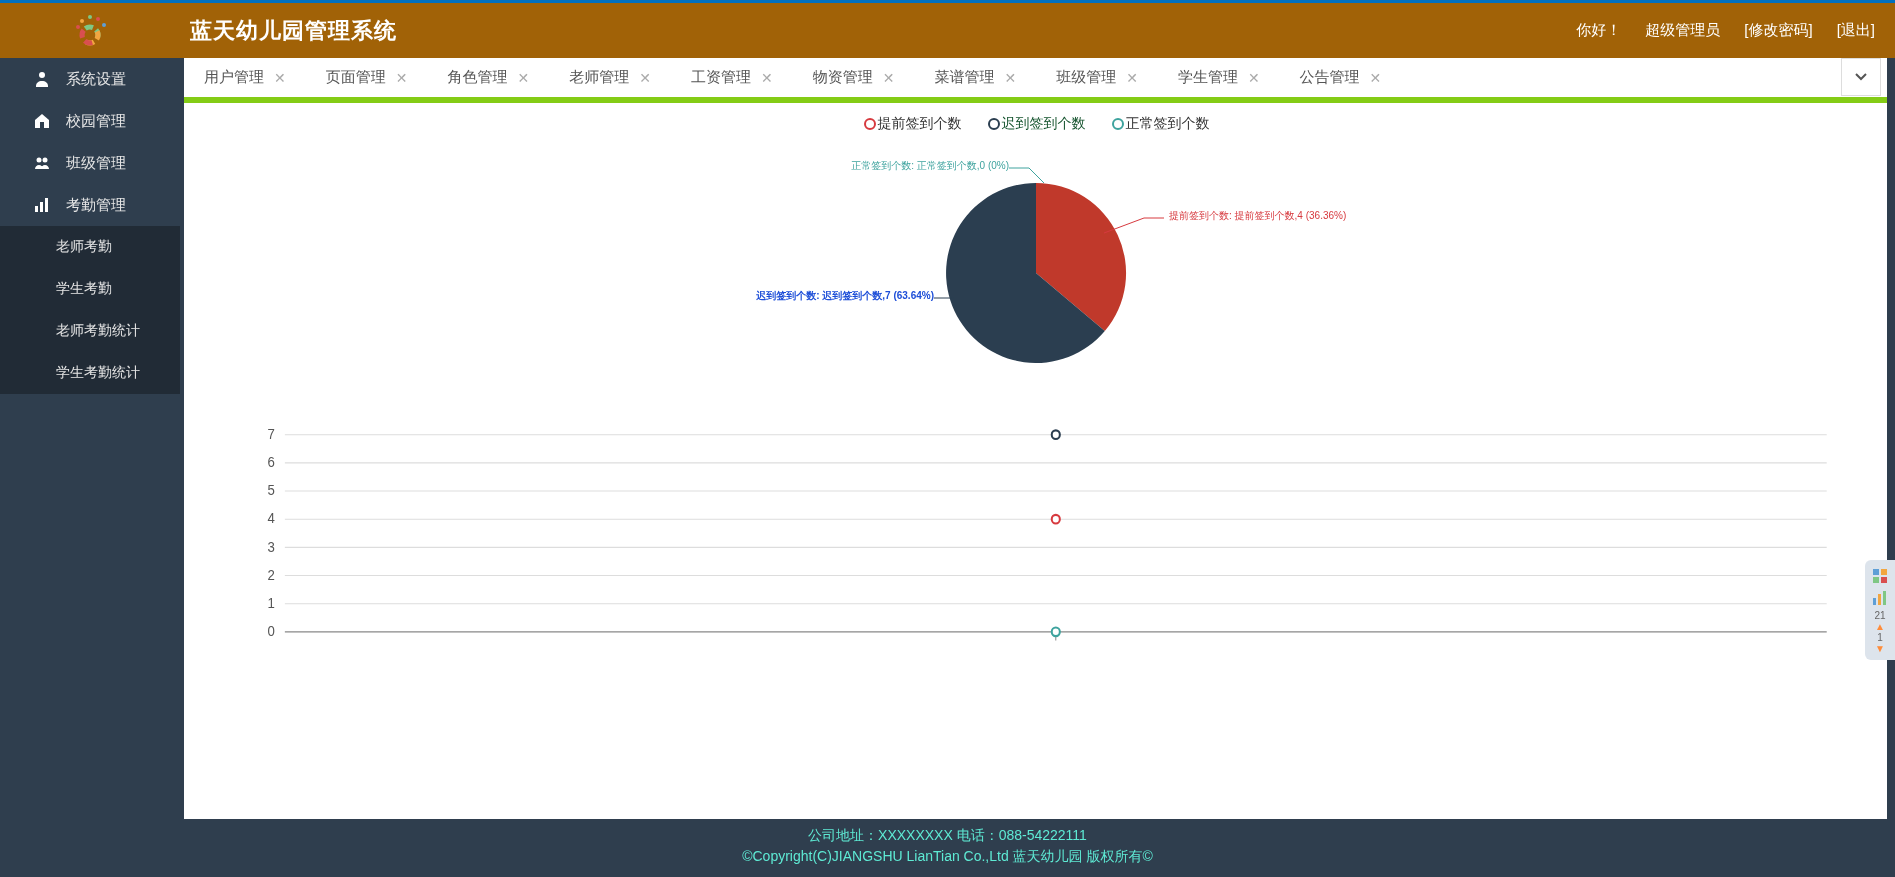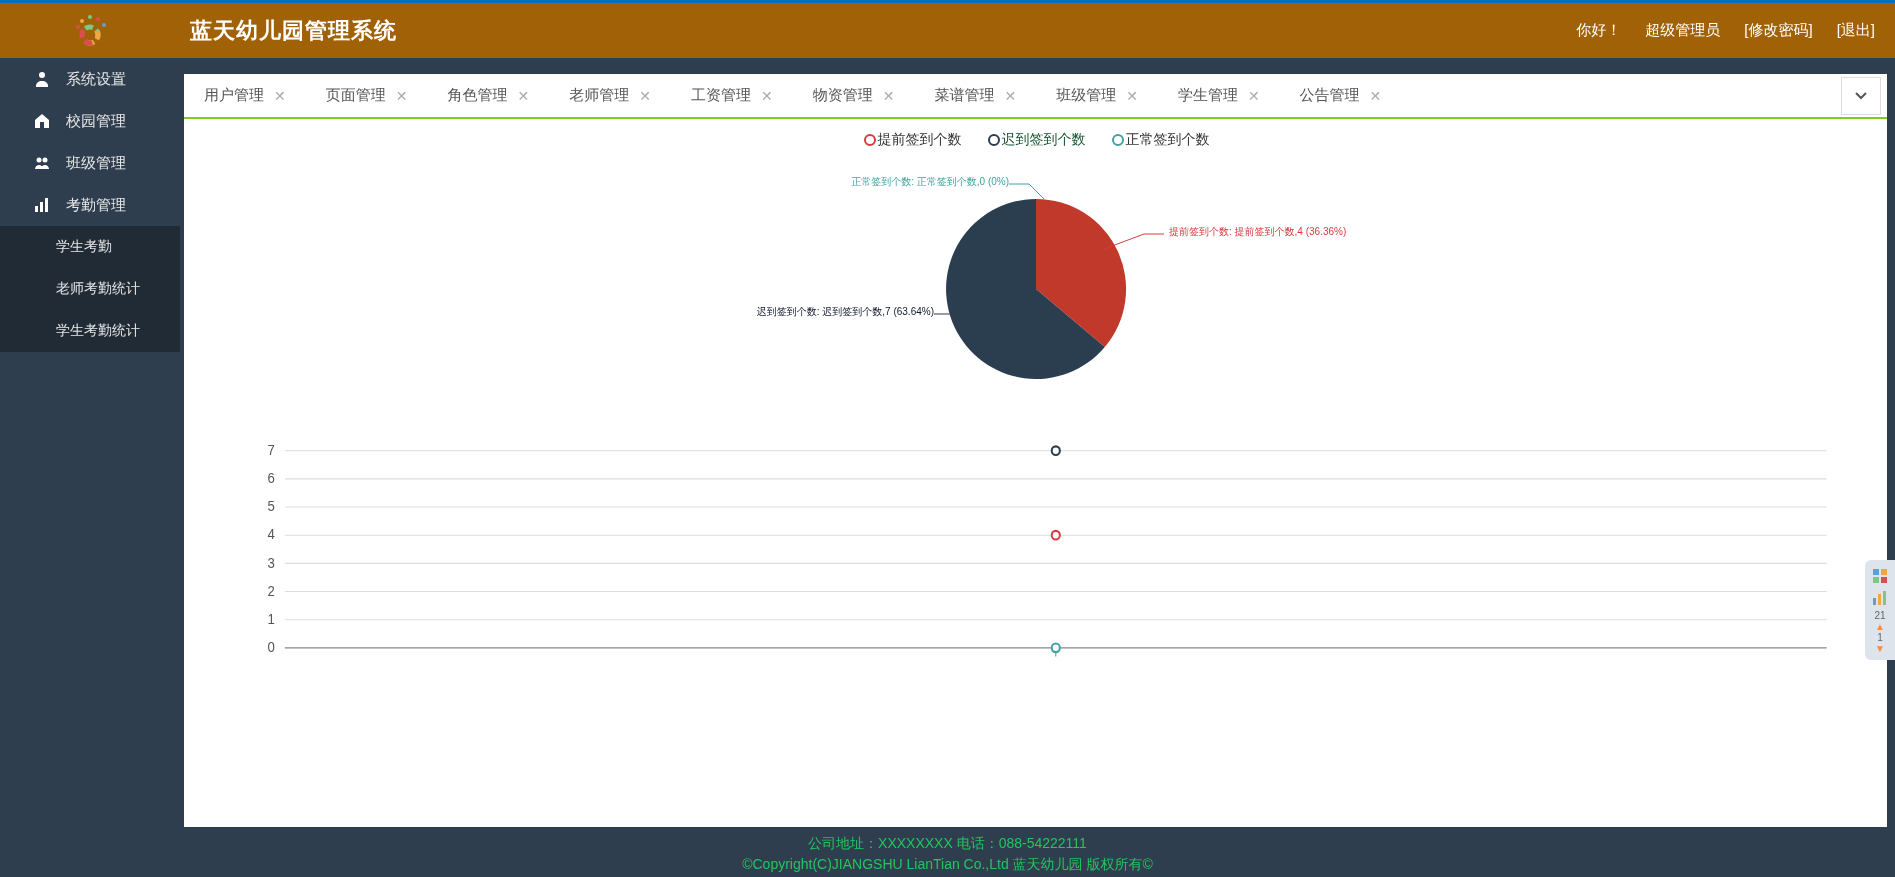--- a/index.html
+++ b/index.html
@@ -89,23 +89,22 @@
   flex: 1;
   background: #2F3E4E;
   padding: 0 8px 0 4px;
   display: flex;
   flex-direction: column;
 }
 .tabs-bar {
   background: #fff;
   height: 45px;
   display: flex;
-  align-items: center;
-  border-bottom: 2px solid #84cc16;
-  margin-top: 16px;
+  border-bottom: 6px solid #84cc16;
+  margin-top: 0;
 }
 .tab {
   display: flex;
   align-items: center;
   padding: 0 20px;
   height: 100%;
   color: #555;
   font-size: 15px;
   cursor: pointer;
   gap: 10px;
@@ -169,39 +168,39 @@
   left: 50%;
   top: 40px;
   transform: translateX(-50%);
 }
 .pie-label {
   position: absolute;
   font-size: 10px;
   white-space: nowrap;
 }
 .pie-label-red { color: #D73A3F; }
-.pie-label-dark { color: #0f172a; }
+.pie-label-dark { color: #1d4ed8; font-weight: bold; }
 .pie-label-teal { color: #3EA39E; }
 .line-chart-area {
   position: relative;
   height: 260px;
   margin: 0 40px;
 }
 .line-chart-svg {
   width: 100%;
   height: 100%;
 }
 .footer {
   position: absolute;
-  bottom: 0;
+  bottom: 8px;
   left: 0;
   right: 0;
   height: 50px;
   background: #2F3E4E;
-  color: #22c55e;
+  color: #5eead4;
   text-align: center;
   font-size: 14px;
   padding-top: 6px;
   line-height: 1.5;
 }
 .side-widget {
   position: absolute;
   right: 0;
   top: 520px;
   width: 30px;
@@ -279,20 +278,23 @@
         <svg width="18" height="18" viewBox="0 0 18 18" fill="#fff">
             <rect x="2" y="10" width="3" height="6"></rect>
             <rect x="7" y="6" width="3" height="10"></rect>
             <rect x="12" y="2" width="3" height="14"></rect>
           </svg>
       </span>
       <span>考勤管理</span>
     </div>
     <div class="sidebar-sub">
       <div class="sidebar-sub-item">
+        <span>老师考勤</span>
+      </div>
+      <div class="sidebar-sub-item">
         <span>学生考勤</span>
       </div>
       <div class="sidebar-sub-item">
         <span>老师考勤统计</span>
       </div>
       <div class="sidebar-sub-item">
         <span>学生考勤统计</span>
       </div>
     </div>
   </div>

